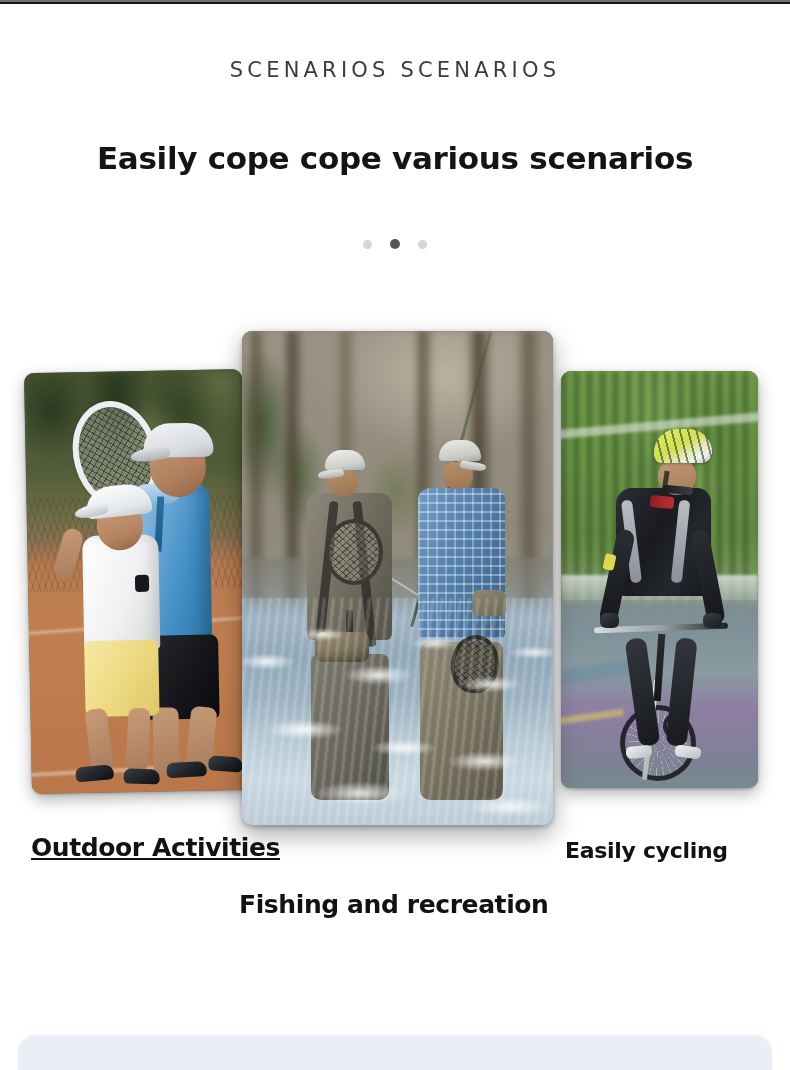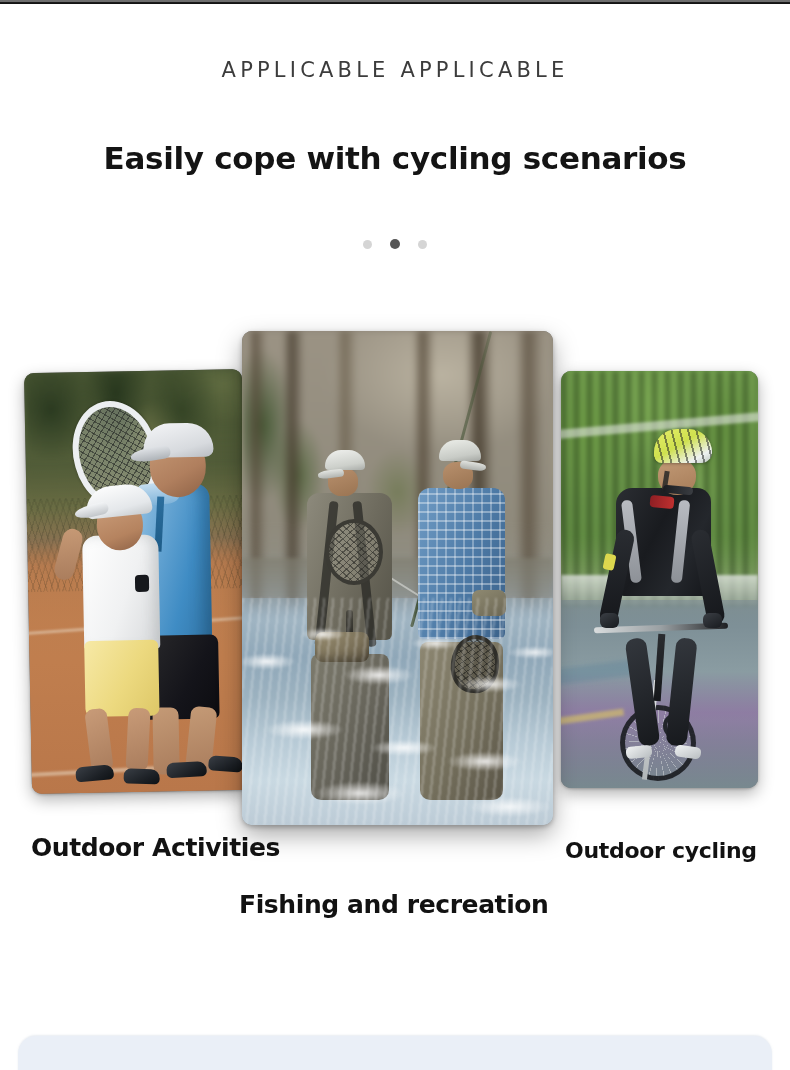--- a/index.html
+++ b/index.html
@@ -583,40 +583,40 @@
 
   
   .caption {
     position:absolute;
     font-family:"DejaVu Sans", sans-serif;
     font-weight:700;
     color:#121212;
     white-space:nowrap;
     z-index:4;
   }
-  .cap-outdoor  { left:31px;  top:833px; font-size:25px; letter-spacing:-0.4px; }
+  .cap-outdoor  { left:31px;  top:833px; font-size:25px; letter-spacing:-0.4px;text-decoration:underline; }
   .cap-fishing  { left:239px; top:890px; font-size:25px; letter-spacing:-0.4px; }
   .cap-cycling  { left:565px; top:838px; font-size:22px; letter-spacing:-0.3px; }
 
   
   .bottom-panel {
     position:absolute; left:18px; top:1036px;
     width:754px; height:60px;
     background:#eaeff7;
     border-radius:18px 18px 0 0;
     box-shadow:0 -1px 2px rgba(190,200,215,.35);
   }
 </style>
 </head>
 <body>
 
 <div class="top-bar"></div>
 
-<div class="eyebrow">APPLICABLE APPLICABLE</div>
-<div class="headline">Easily cope with cycling scenarios</div>
+<div class="eyebrow">SCENARIOS SCENARIOS</div>
+<div class="headline">Easily cope cope various scenarios</div>
 
 <div class="dots">
   <span class="dot"></span>
   <span class="dot active"></span>
   <span class="dot"></span>
 </div>
 
 <div class="gallery">
 
   <div class="card card-tennis">
@@ -738,15 +738,15 @@
       <div class="bike-stem"></div>
       <div class="cyc-glove l"></div>
       <div class="cyc-glove r"></div>
     </div>
   </div>
 
 </div>
 
 <div class="caption cap-outdoor">Outdoor Activities</div>
 <div class="caption cap-fishing">Fishing and recreation</div>
-<div class="caption cap-cycling">Outdoor cycling</div>
+<div class="caption cap-cycling">Easily cycling</div>
 
 <div class="bottom-panel"></div>
 
 </body></html>

